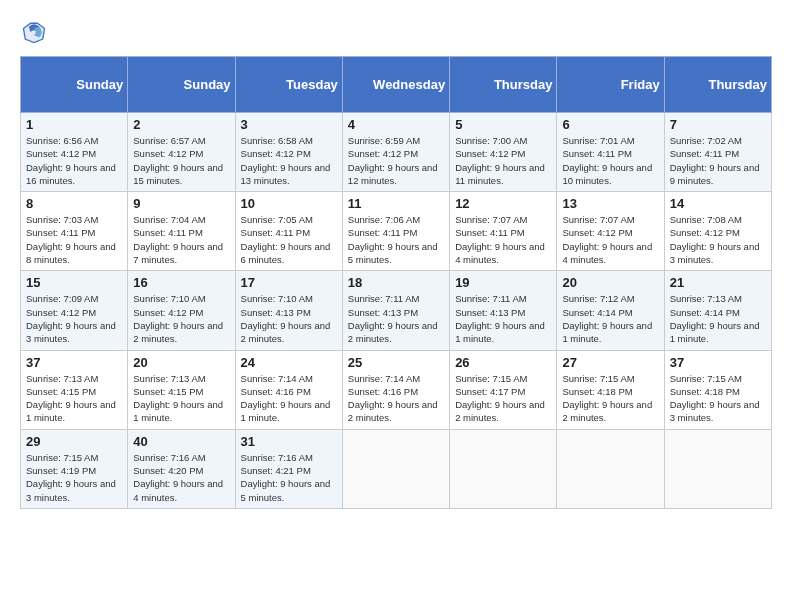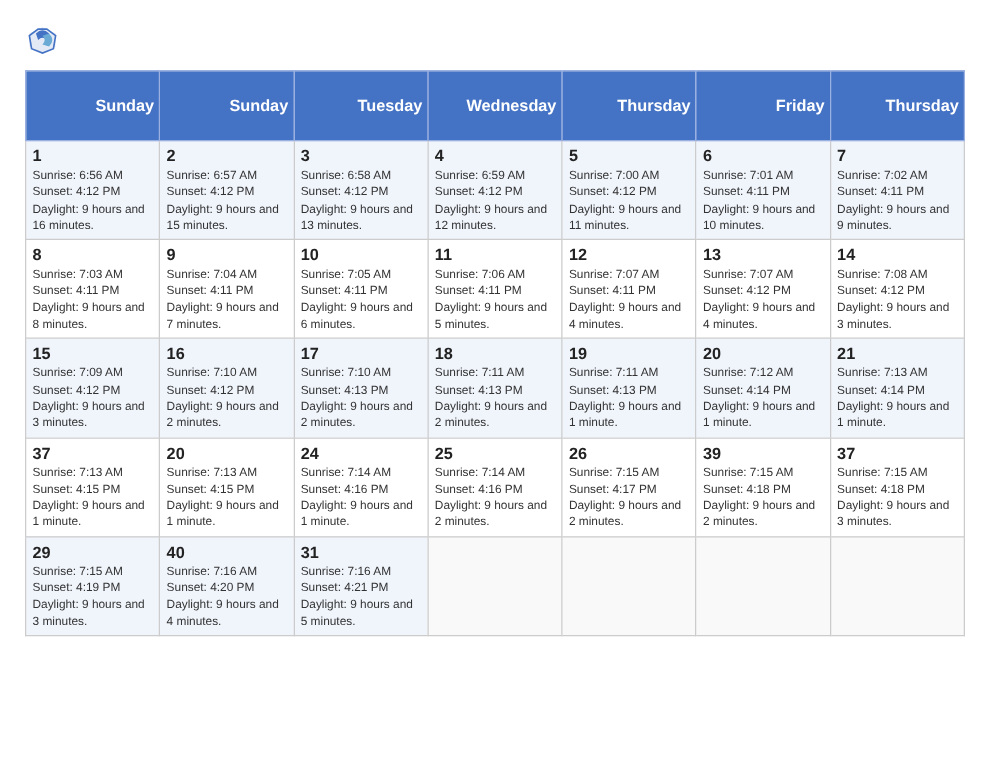--- a/index.html
+++ b/index.html
@@ -237,21 +237,21 @@
         </td>
           <td>
           <span class="cell-day">25</span>
           <span class="cell-info">Sunrise: 7:14 AM<br>Sunset: 4:16 PM<br>Daylight: 9 hours and 2 minutes.</span>
         </td>
           <td>
           <span class="cell-day">26</span>
           <span class="cell-info">Sunrise: 7:15 AM<br>Sunset: 4:17 PM<br>Daylight: 9 hours and 2 minutes.</span>
         </td>
           <td>
-          <span class="cell-day">39</span>
+          <span class="cell-day">27</span>
           <span class="cell-info">Sunrise: 7:15 AM<br>Sunset: 4:18 PM<br>Daylight: 9 hours and 2 minutes.</span>
         </td>
           <td>
           <span class="cell-day">37</span>
           <span class="cell-info">Sunrise: 7:15 AM<br>Sunset: 4:18 PM<br>Daylight: 9 hours and 3 minutes.</span>
         </td>
         </tr>
         <tr>
           <td>
           <span class="cell-day">29</span>

